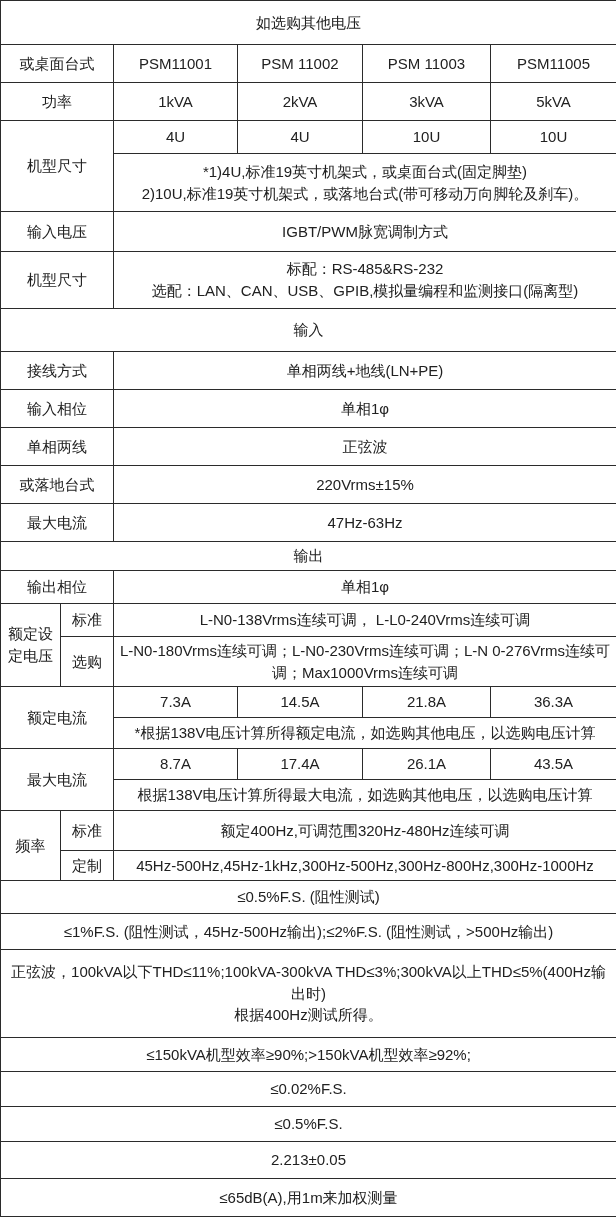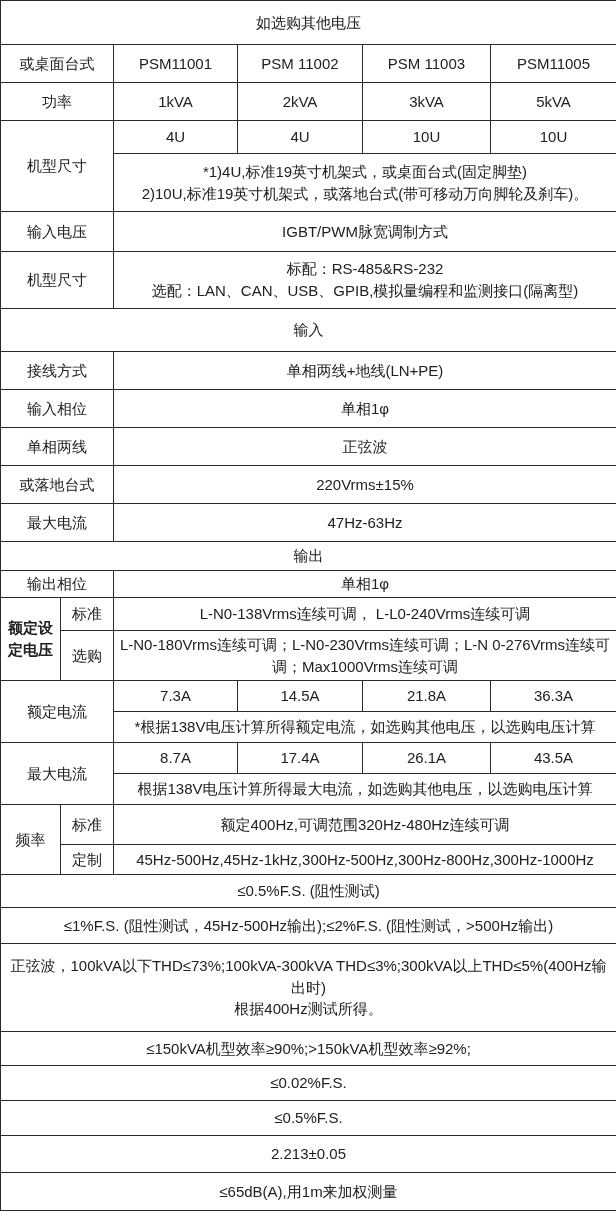--- a/index.html
+++ b/index.html
@@ -16,21 +16,21 @@
   table.spec td {
     border: 1px solid #2b2b2b;
     text-align: center;
     vertical-align: middle;
     font-size: 15px;
     line-height: 1.45;
     padding: 2px 4px;
     overflow: hidden;
   }
   td.pre { white-space: pre-line; }
-  td.lbl-narrow { padding: 0 13px; font-weight: bold; }
+  td.lbl-narrow { padding: 0 13px; }
   td.custom-wrap { word-break: break-all; }
 </style>
 </head>
 <body>
 
 <table class="spec">
   <colgroup>
     <col style="width:60px">
       <col style="width:53px">
       <col style="width:124px">
@@ -105,21 +105,21 @@
   </tr>
   <tr style="height:38px">
     <td colspan="2">最大电流</td>
     <td colspan="4">47Hz-63Hz</td>
   </tr>
 
   <tr style="height:29px">
     <td colspan="6">输出</td>
   </tr>
 
-  <tr style="height:27px">
+  <tr style="height:33px">
     <td colspan="2">输出相位</td>
     <td colspan="4">单相1φ</td>
   </tr>
 
   <tr style="height:33px">
     <td rowspan="2" class="lbl-narrow">额定设定电压</td>
     <td>标准</td>
     <td colspan="4">L-N0-138Vrms连续可调， L-L0-240Vrms连续可调</td>
   </tr>
   <tr style="height:50px">
@@ -159,21 +159,21 @@
     <td colspan="4" class="custom-wrap">45Hz-500Hz,45Hz-1kHz,300Hz-500Hz,300Hz-800Hz,300Hz-1000Hz</td>
   </tr>
 
   <tr style="height:33px">
     <td colspan="6">≤0.5%F.S. (阻性测试)</td>
   </tr>
   <tr style="height:36px">
     <td colspan="6">≤1%F.S. (阻性测试，45Hz-500Hz输出);≤2%F.S. (阻性测试，&gt;500Hz输出)</td>
   </tr>
   <tr style="height:88px">
-    <td colspan="6" class="pre">正弦波，100kVA以下THD≤73%;100kVA-300kVA THD≤3%;300kVA以上THD≤5%(400Hz输出时)
+    <td colspan="6" class="pre">正弦波，100kVA以下THD≤11%;100kVA-300kVA THD≤3%;300kVA以上THD≤5%(400Hz输出时)
 根据400Hz测试所得。</td>
   </tr>
   <tr style="height:34px">
     <td colspan="6">≤150kVA机型效率≥90%;&gt;150kVA机型效率≥92%;</td>
   </tr>
   <tr style="height:35px">
     <td colspan="6">≤0.02%F.S.</td>
   </tr>
   <tr style="height:35px">
     <td colspan="6">≤0.5%F.S.</td>

